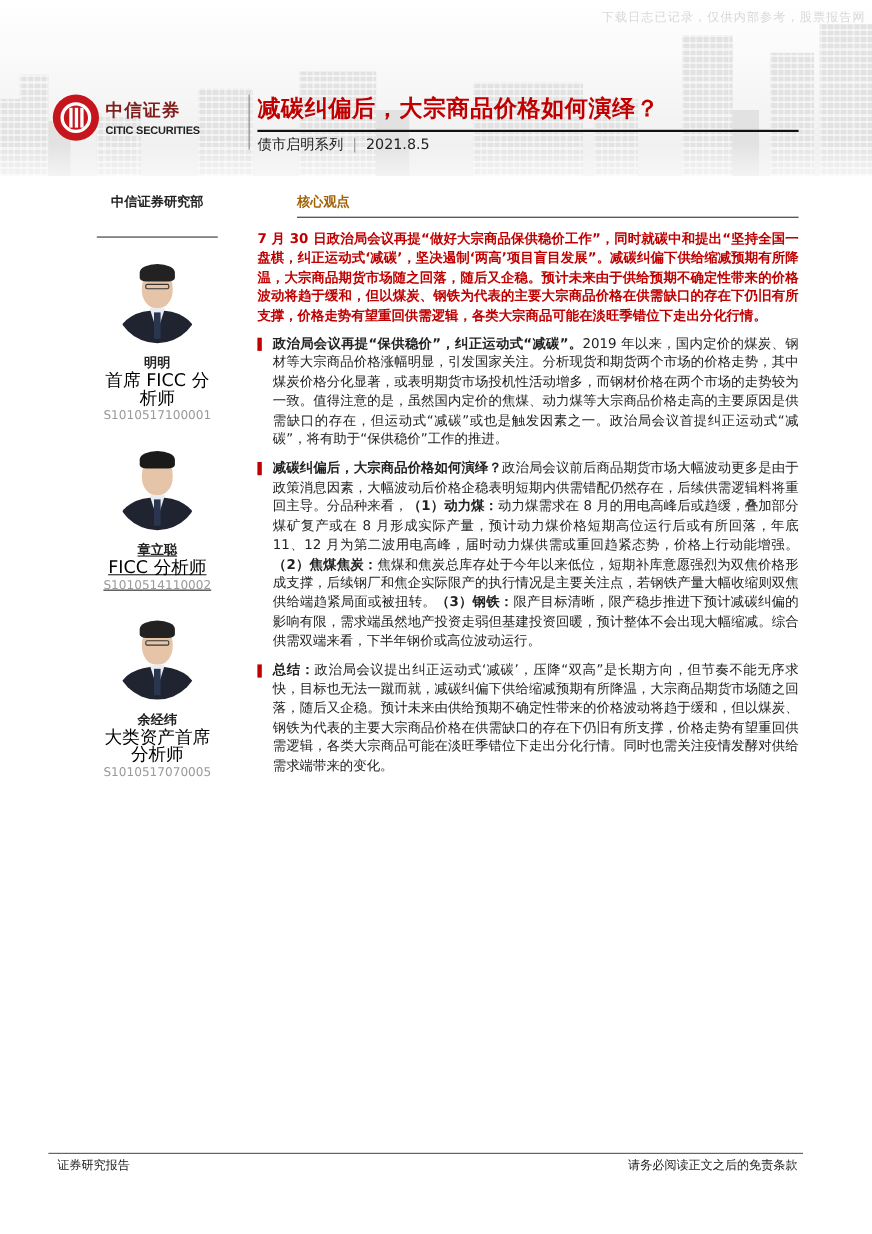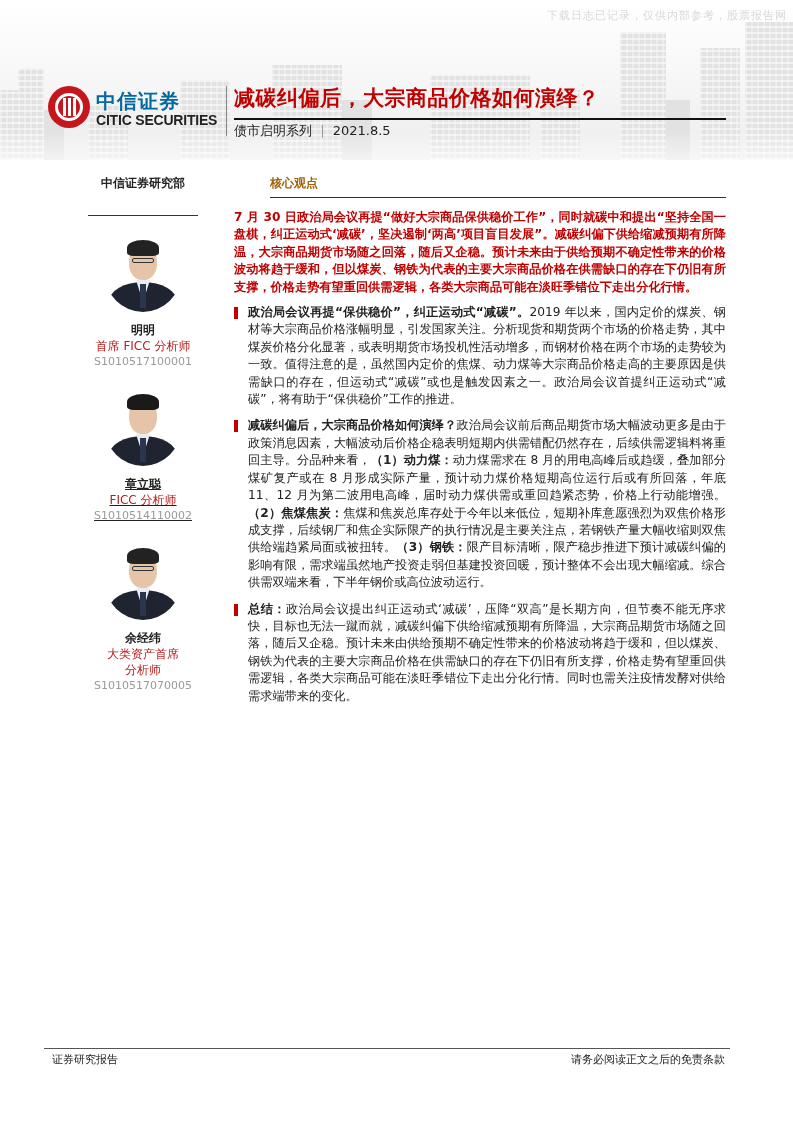--- a/index.html
+++ b/index.html
@@ -16,41 +16,41 @@
 
   .watermark { position: absolute; right: 6px; top: 8px; font-size: 11px; color: #d8d8d8; letter-spacing: 1px; }
 
   
   .logo { position: absolute; left: 48px; top: 86px; display: flex; align-items: center; }
   .logo-mark { width: 42px; height: 42px; border-radius: 50%; background: #c4161c; position: relative; }
   .logo-mark .inner { position: absolute; left: 7px; top: 7px; width: 28px; height: 28px; border: 3px solid #fff; border-radius: 50%; }
   .logo-mark .bar { position: absolute; top: 12px; width: 3px; height: 18px; background: #fff; }
   .logo-mark .bar.b1 { left: 15px; } .logo-mark .bar.b2 { left: 20px; } .logo-mark .bar.b3 { left: 25px; }
   .logo-text { margin-left: 6px; }
-  .logo-cn { font-family: Liberation Sans, sans-serif; font-weight: bold; font-size: 20px; color: #0369a1; letter-spacing: 1px; line-height: 26px; }
-  .logo-en { font-family: "Liberation Sans", sans-serif; font-weight: bold; font-size: 14px; color: #222; letter-spacing: -0.2px; line-height: 12px; }
+  .logo-cn { font-family: Liberation Mono, monospace; font-weight: bold; font-size: 16px; color: #7f1d1d; letter-spacing: 1px; line-height: 26px; }
+  .logo-en { font-family: "Liberation Sans", sans-serif; font-weight: bold; font-size: 10px; color: #222; letter-spacing: -0.2px; line-height: 12px; }
   .header-divider { position: absolute; left: 226px; top: 86px; width: 1px; height: 50px; background: #888; }
 
   .title { position: absolute; left: 234px; top: 84px; font-size: 21px; font-weight: bold; color: #c00000; letter-spacing: 0.5px; }
   .title-rule { position: absolute; left: 234px; top: 118px; width: 492px; height: 2px; background: #111; }
   .series { position: absolute; left: 234px; top: 122px; font-size: 13px; color: #222; }
 
   
   .left-col { position: absolute; left: 88px; top: 175px; width: 110px; text-align: center; }
   .dept { font-size: 12px; font-weight: bold; color: #222; padding-bottom: 23px; border-bottom: 1.5px solid #333; }
   .analyst { margin-top: 14px; }
   .avatar { width: 76px; height: 76px; border-radius: 50%; margin: 0 auto; overflow: hidden; position: relative; background: #ffffff; }
   .avatar .head { position: absolute; left: 24px; top: 8px; width: 28px; height: 36px; border-radius: 50% 50% 45% 45%; background: #e6c4a8; }
   .avatar .hair { position: absolute; left: 22px; top: 4px; width: 32px; height: 16px; border-radius: 50% 50% 20% 20%; background: #222; }
   .avatar .glasses { position: absolute; left: 27px; top: 22px; width: 22px; height: 5px; border: 1.5px solid #333; border-radius: 2px; }
   .avatar .suit { position: absolute; left: 4px; top: 46px; width: 68px; height: 40px; border-radius: 50% 50% 0 0; background: #1f2430; }
   .avatar .shirt { position: absolute; left: 31px; top: 44px; width: 14px; height: 22px; background: #e9edf3; clip-path: polygon(0 0, 100% 0, 50% 100%); }
   .avatar .tie { position: absolute; left: 35px; top: 48px; width: 6px; height: 24px; background: #2a3550; }
   .a-name { font-size: 12px; font-weight: bold; color: #222; margin-top: 10px; line-height: 16px; }
-  .a-role { font-size: 12px; color: #b91c1c; line-height: 16px; }
+  .a-role { font-size: 16px; color: #000000; line-height: 16px; }
   .a-id { font-size: 11px; color: #9a9a9a; line-height: 16px; }
 
   
   .main { position: absolute; left: 234px; top: 175px; width: 492px; }
   .section-head { font-size: 12px; font-weight: bold; color: #a16207; padding-bottom: 5px; border-bottom: 1.5px solid #333; margin-left: 36px; }
   .summary { margin-top: 11px; font-size: 12.2px; line-height: 17.4px; font-weight: bold; color: #c00000; text-align: justify; }
   .point { position: relative; padding-left: 14px; margin-top: 9px; font-size: 12.2px; line-height: 17.4px; color: #222; text-align: justify; }
   .point .marker { position: absolute; left: 0; top: 3px; width: 4px; height: 12px; background: #c00000; }
   .point b { font-weight: bold; }
 

